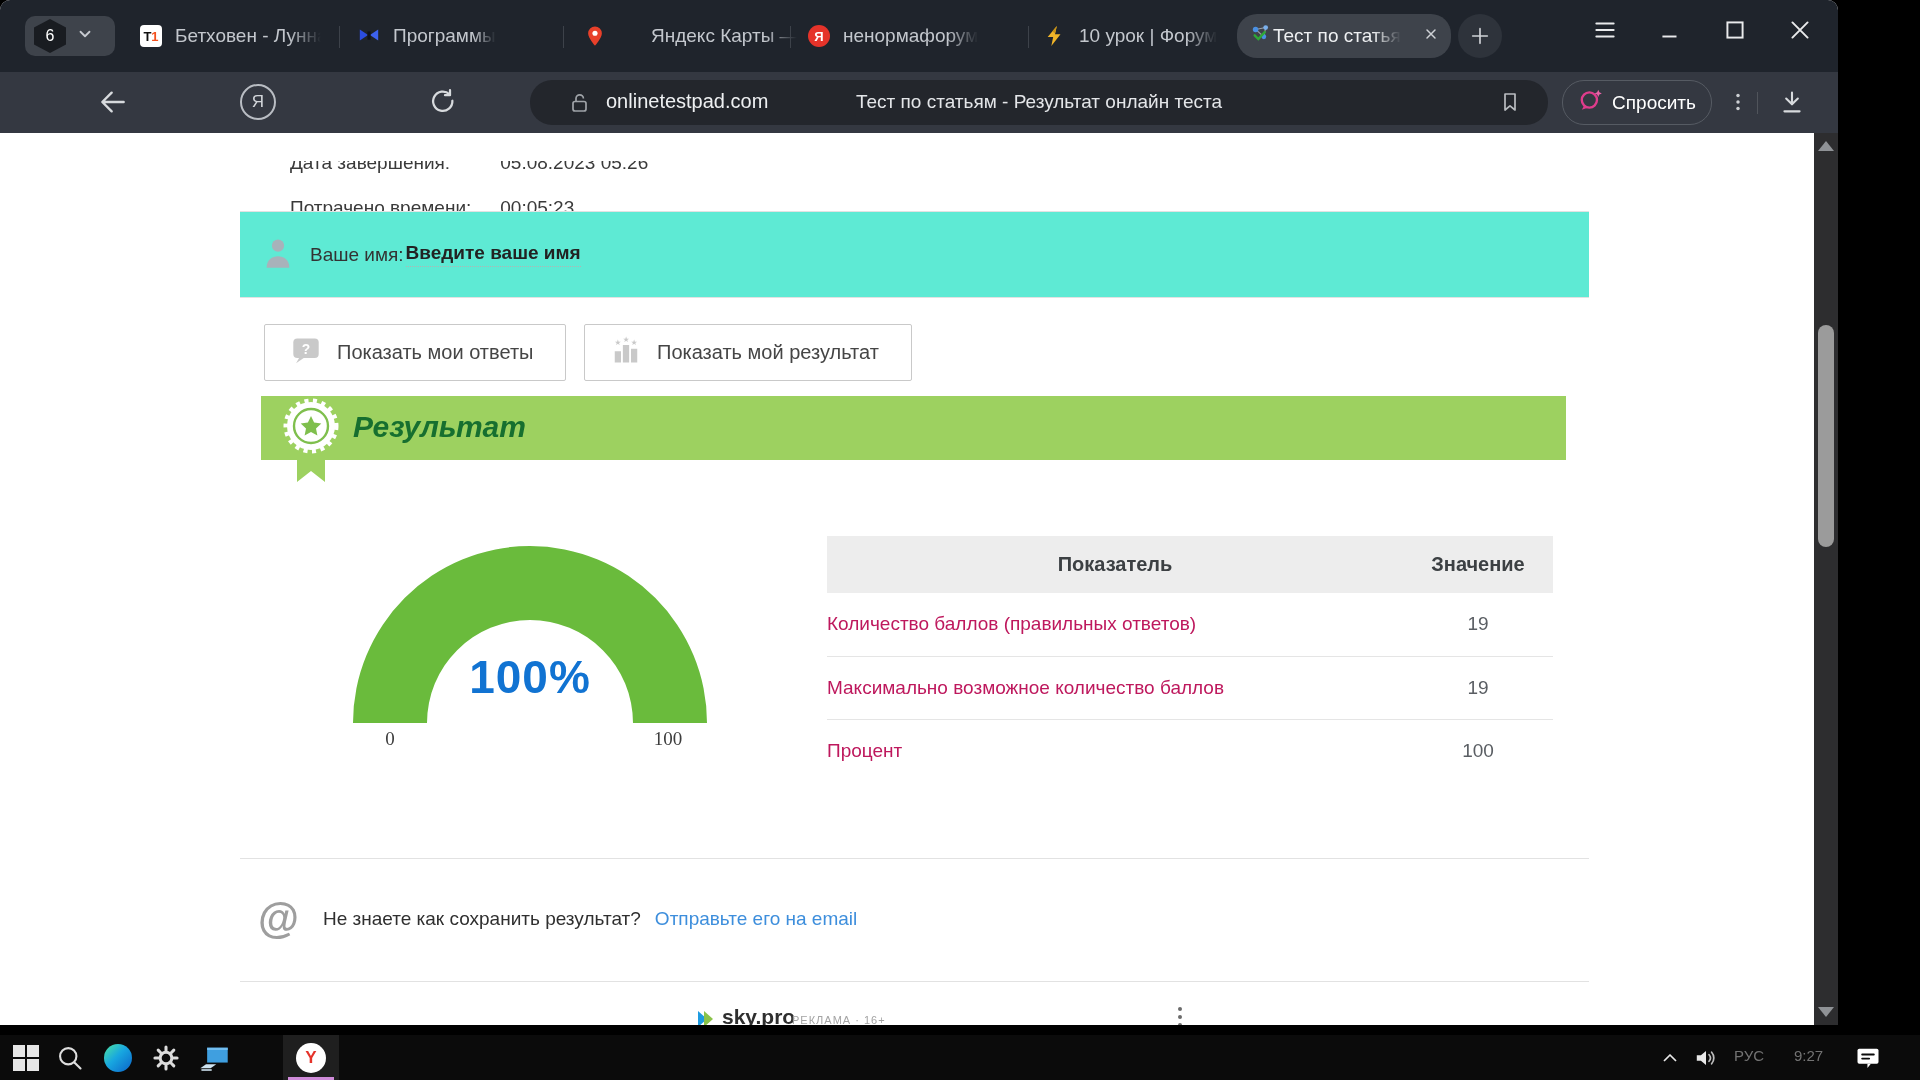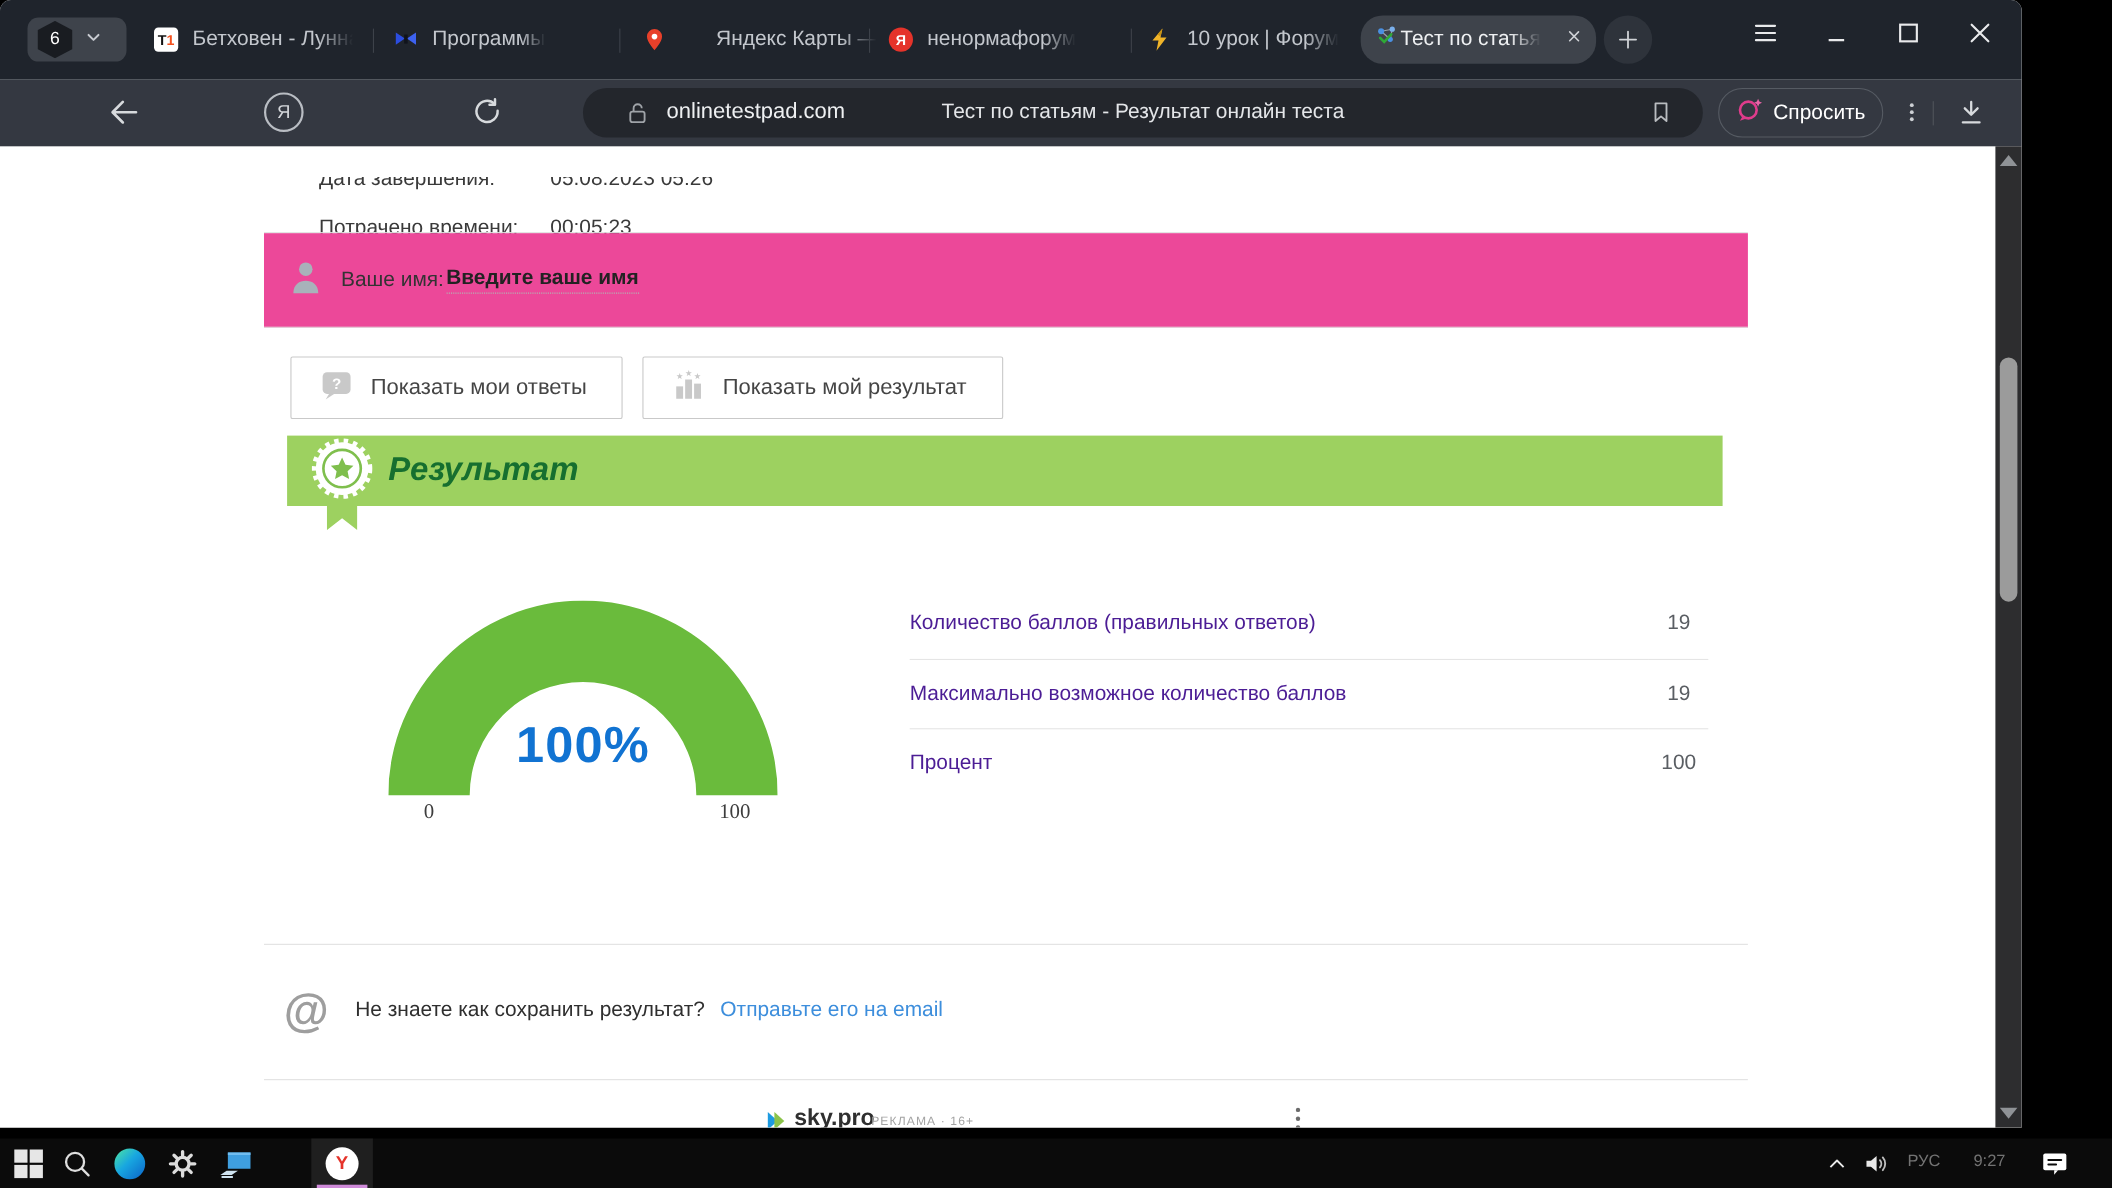--- a/index.html
+++ b/index.html
@@ -49,41 +49,41 @@
   .ask-btn { position:absolute; left:1562px; top:8px; width:150px; height:45px; border:1px solid #565b63;
              border-radius:22px; display:flex; align-items:center; justify-content:center; gap:8px; color:#fff; font-size:19px; }
   .toolbar-sep { position:absolute; left:1757px; top:20px; width:1px; height:22px; background:#50545b; }
 
   
   .content { position:absolute; left:0; top:133px; width:1814px; height:892px; background:#fff; overflow:hidden;margin-top:28px; }
   .col { position:absolute; left:240px; top:0; width:1349px; height:100%; }
   .divider { position:absolute; left:0; width:100%; height:1px; background:#e2e2e2; }
   .meta-line { position:absolute; left:50px; font-size:19px; color:#3a3a3a; white-space:nowrap; }
   .meta-label { display:inline-block; width:205px; }
-  .name-row { position:absolute; left:0; top:51px; width:100%; height:86px; background:#ec4899;
+  .name-row { position:absolute; left:0; top:51px; width:100%; height:86px; background:#5eead4;
               border-bottom:1px solid #e2e2e2; display:flex; align-items:center; }
   .name-row .person { margin-left:22px; }
   .name-text { margin-left:16px; font-size:19px; color:#333; }
   .name-placeholder { font-weight:bold; color:#222; border-bottom:1px dotted #b3b3b3; padding-bottom:2px; }
   .btn { position:absolute; top:163px; height:57px; background:#fff; border:1px solid #c9c9c9; border-radius:2px;
          display:flex; align-items:center; gap:16px; padding:0 26px; font-size:20px; color:#454545; cursor:pointer; }
   .banner { position:absolute; left:21px; top:235px; width:1305px; height:64px; background:#9dd160; }
   .banner-title { position:absolute; left:92px; top:14px; font-size:30px; font-weight:bold; font-style:italic; color:#166f2f; }
   .badge { position:absolute; left:22px; top:2px; }
   .badge-ribbon { position:absolute; left:36px; top:44px; width:28px; height:42px; background:#9dd160;
                   clip-path:polygon(0 0,100% 0,100% 100%,50% 74%,0 100%); }
   .gauge-wrap { position:absolute; left:113px; top:385px; width:354px; height:178px; }
   .gauge-pct { position:absolute; left:113px; top:489px; width:354px; text-align:center;
                font-size:46px; font-weight:bold; color:#1173d2; letter-spacing:1px; }
   .gauge-tick { position:absolute; top:567px; font-size:19px; color:#3d3d3d; font-family:"Liberation Serif", serif; }
   .rtable { position:absolute; left:587px; top:375px; width:726px; border-collapse:collapse; }
   .rtable th { background:#ededed; height:57px; font-size:20px; color:#3c4043; font-weight:bold; }
   .rtable th.c1 { text-align:center; }
   .rtable th.c2 { width:150px; text-align:center; }
-  .rtable td { height:63px; font-size:19px; color:#4c1d95; border-top:1px solid #e5e5e5; }
+  .rtable td { height:63px; font-size:19px; color:#be185d; border-top:1px solid #e5e5e5; }
   .rtable td.val { text-align:center; color:#5a5e63; }
   .rtable tr.first td { border-top:none; }
   .email-row { position:absolute; left:0; top:728px; height:60px; display:flex; align-items:center; }
   .at-glyph { margin-left:18px; font-size:42px; font-weight:bold; color:#9e9e9e; line-height:1; }
   .email-q { margin-left:24px; font-size:19px; color:#2f2f2f; }
   .email-link { margin-left:14px; font-size:19px; color:#3d8edc; cursor:pointer; }
   .ad-row { position:absolute; left:0; top:840px; width:100%; height:44px; }
   .ad-brand { position:absolute; left:482px; top:4px; font-size:21px; font-weight:bold; color:#2f2f2f; }
   .ad-meta { position:absolute; left:552px; top:13px; font-size:11px; color:#a3a3a3; letter-spacing:1px; }
   .ad-kebab { position:absolute; left:930px; top:2px; }
@@ -344,20 +344,24 @@
         <svg width="354" height="178" viewBox="0 0 354 178">
           <path d="M0 177 A177 177 0 0 1 354 177 L280 177 A103 103 0 0 0 74 177 Z" fill="#6abb3c"></path>
         </svg>
       </div>
       <div class="gauge-pct">100%</div>
       <div class="gauge-tick" style="left:135px; width:30px; text-align:center;">0</div>
       <div class="gauge-tick" style="left:405px; width:46px; text-align:center;">100</div>
 
       <table class="rtable">
         <tbody>
+            <tr>
+          <th class="c1">Показатель</th>
+          <th class="c2">Значение</th>
+        </tr>
         <tr class="first">
           <td>Количество баллов (правильных ответов)</td>
           <td class="val">19</td>
         </tr>
         <tr>
           <td>Максимально возможное количество баллов</td>
           <td class="val">19</td>
         </tr>
         <tr>
           <td>Процент</td>

